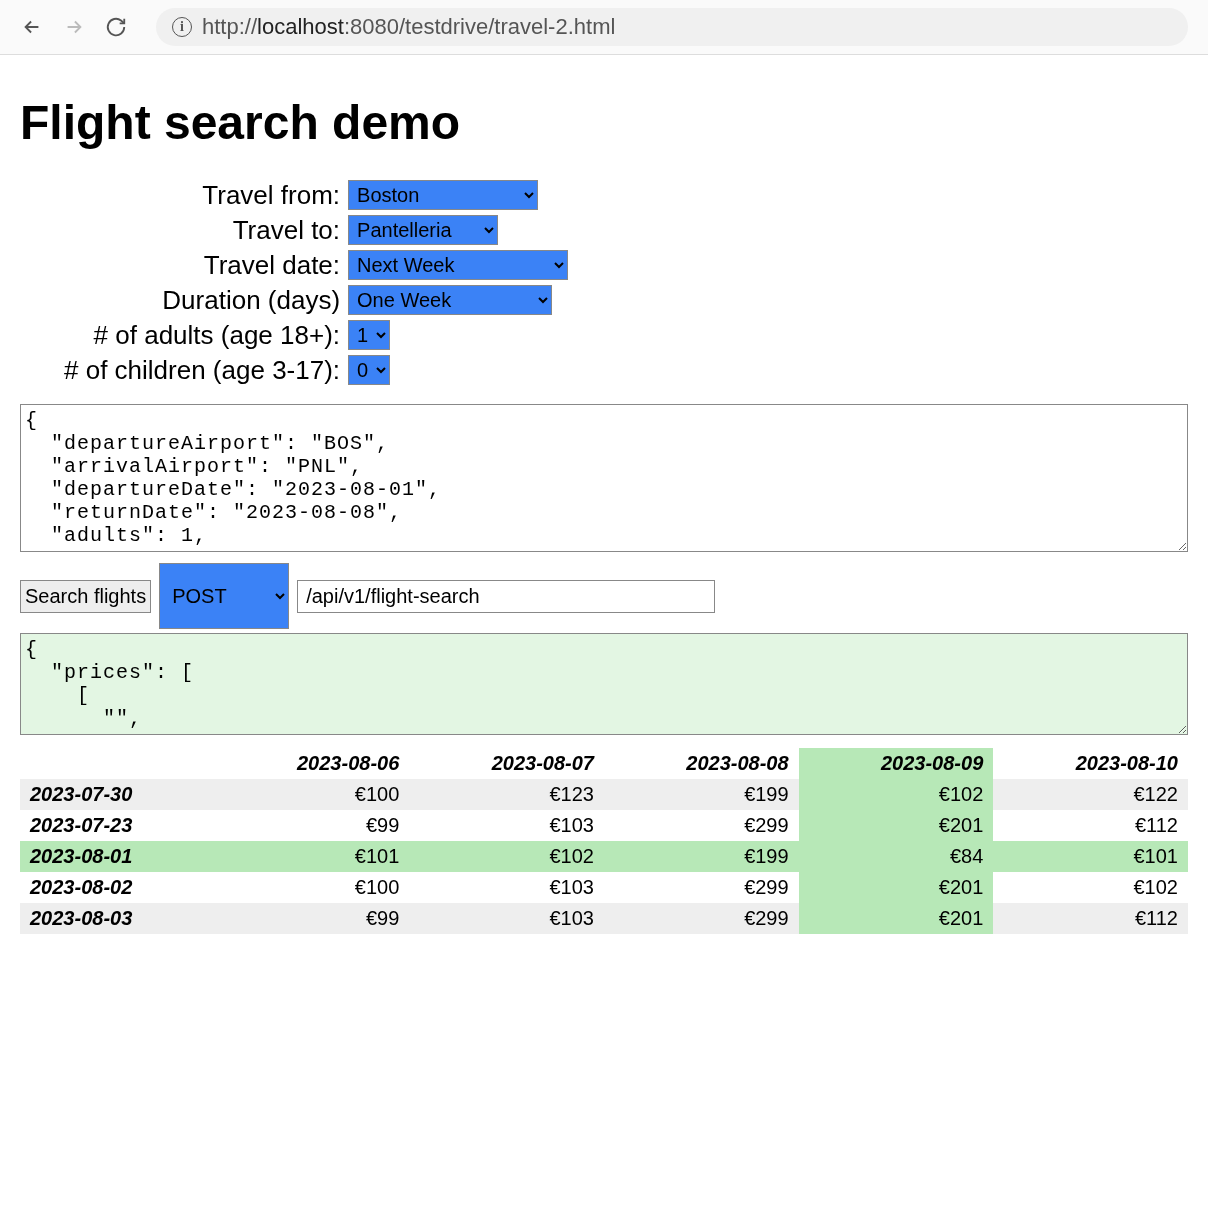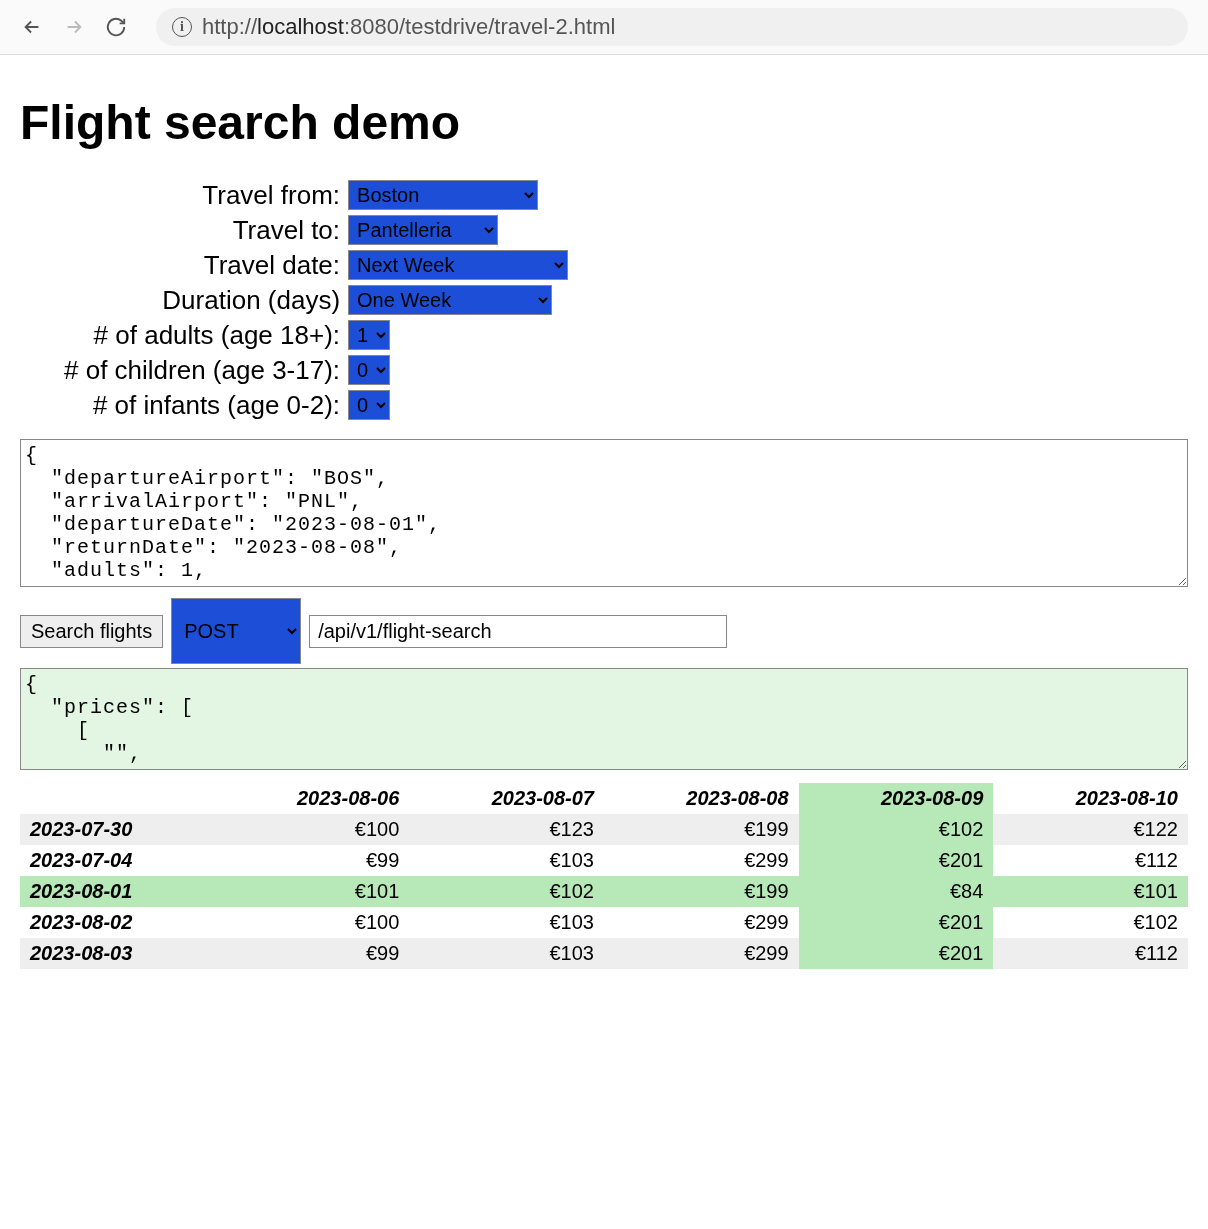--- a/index.html
+++ b/index.html
@@ -16,29 +16,29 @@
     
     
     .content { padding: 20px; }
     h1 { font-size: 48px; font-weight: 900; margin: 20px 0 30px 0; }
     
     
     .form { display: table; margin-left: 44px; }
     .form-row { display: table-row; }
     .form-label { display: table-cell; text-align: right; padding-right: 8px; font-size: 26px; vertical-align: middle; padding-bottom: 4px; }
     .form-control { display: table-cell; padding-bottom: 4px; }
-    select { font-size: 20px; padding: 2px 4px; border: 1px solid #888; background: #1d4ed8; }
+    select { font-size: 20px; padding: 2px 4px; border: 1px solid #888; background: #3b82f6; }
     
     
     textarea { width: 100%; font-family: 'Courier New', monospace; font-size: 20px; border: 1px solid #888; padding: 4px; margin-top: 14px; resize: both; overflow: auto; letter-spacing: 1px; }
     .response-area { background: #e3f6e3; margin-top: 4px; }
     
     
     .action-row { display: flex; gap: 8px; margin-top: 6px; align-items: center; }
-    .action-row button { font-size: 20px; padding: 4px 10px; border: 1px solid #888; background: #eee; cursor: pointer; }
+    .action-row button { font-size: 20px; padding: 4px 4px; border: 1px solid #888; background: #eee; cursor: pointer; }
     .action-row select { font-size: 20px; padding: 20px 8px; }
     .action-row input[type=text] { font-size: 20px; padding: 4px 8px; border: 1px solid #888; width: 418px; }
     
     
     table { border-collapse: collapse; width: 100%; margin-top: 8px; }
     th, td { padding: 4px 10px; text-align: right; font-size: 20px; }
     th { font-style: italic; font-weight: bold; }
     tbody th { text-align: left; }
     thead th { text-align: right; }
     tbody tr:nth-child(odd) { background: #eee; }
@@ -99,24 +99,20 @@
       <div class="form-control"><select style="width:204px"><option>One Week</option></select></div>
     </div>
     <div class="form-row">
       <div class="form-label"># of adults (age 18+):</div>
       <div class="form-control"><select><option>1</option></select></div>
     </div>
     <div class="form-row">
       <div class="form-label"># of children (age 3-17):</div>
       <div class="form-control"><select><option>0</option></select></div>
     </div>
-    <div class="form-row">
-      <div class="form-label"># of infants (age 0-2):</div>
-      <div class="form-control"><select><option>0</option></select></div>
-    </div>
   </div>
 
   <textarea rows="6" style="">{
   "departureAirport": "BOS",
   "arrivalAirport": "PNL",
   "departureDate": "2023-08-01",
   "returnDate": "2023-08-08",
   "adults": 1,</textarea>
 
   <div class="action-row">
@@ -144,21 +140,21 @@
     <tbody>
         <tr>
           <th>2023-07-30</th>
           <td>€100</td>
           <td>€123</td>
           <td>€199</td>
           <td class="hl-col">€102</td>
           <td>€122</td>
         </tr>
         <tr>
-          <th>2023-07-04</th>
+          <th>2023-07-23</th>
           <td>€99</td>
           <td>€103</td>
           <td>€299</td>
           <td class="hl-col">€201</td>
           <td>€112</td>
         </tr>
         <tr class="hl-row">
           <th>2023-08-01</th>
           <td>€101</td>
           <td>€102</td>

